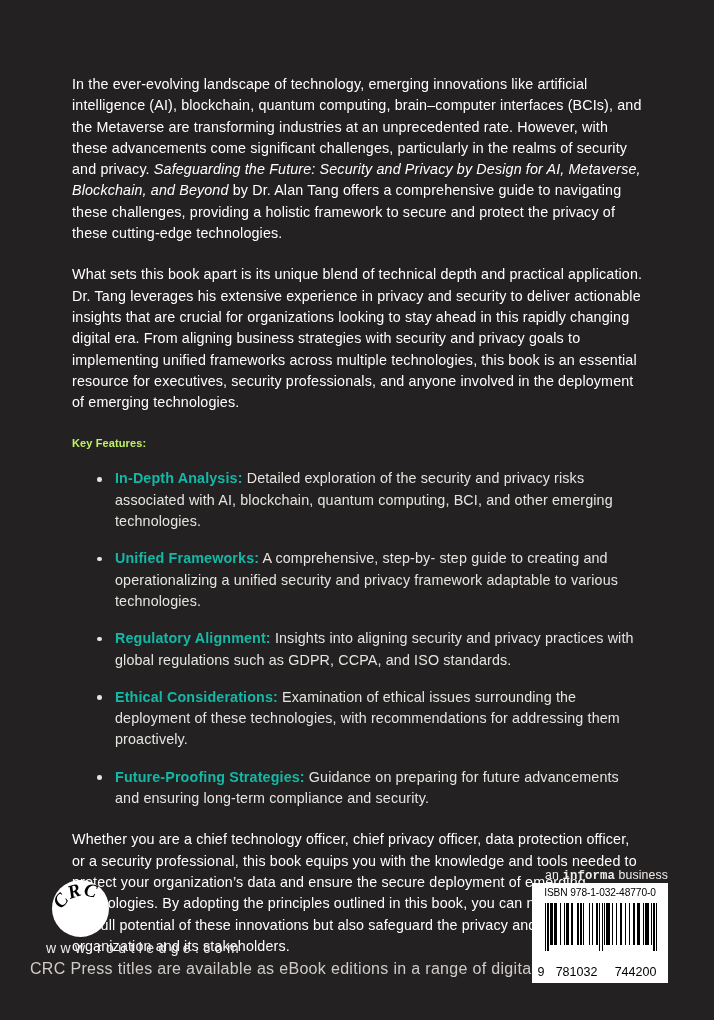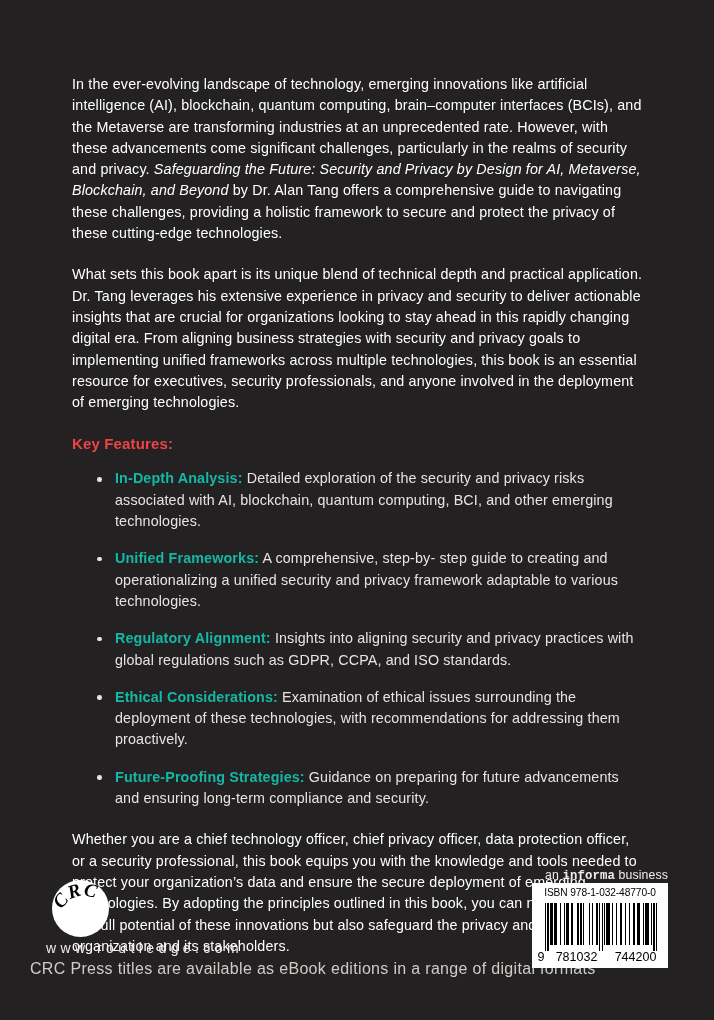--- a/index.html
+++ b/index.html
@@ -30,25 +30,25 @@
     letter-spacing: 0.01em;
     color: #ffffff;
     text-align: left;
     font-weight: 400;
   }
   p.body-par:last-of-type { margin-bottom: 0; }
   .title-italic {
     font-style: italic;
   }
   .kf-heading {
-    font-size: 15px;
+    font-size: 11px;
     font-weight: bold;
     line-height: 21px;
     margin: 0 0 14px 0;
-    color: #ef4444;
+    color: #bef264;
     letter-spacing: 0.01em;
   }
   ul.features {
     list-style: none;
     margin: 0 0 20px 0;
     padding: 0;
   }
   ul.features li {
     position: relative;
     padding-left: 43px;
@@ -145,21 +145,21 @@
     color: #f0edea;
     letter-spacing: 0.01em;
   }
   .informa b { font-weight: bold; font-family: Liberation Mono, monospace; }
 
   .barcode-box {
     position: absolute;
     left: 532px;
     top: 883px;
     width: 136px;
-    height: 85px;
+    height: 100px;
     background: #ffffff;
     box-sizing: border-box;
   }
   .isbn-text {
     position: absolute;
     left: 0; right: 0;
     top: 4px;
     text-align: center;
     font-size: 10.2px;
     color: #000;

